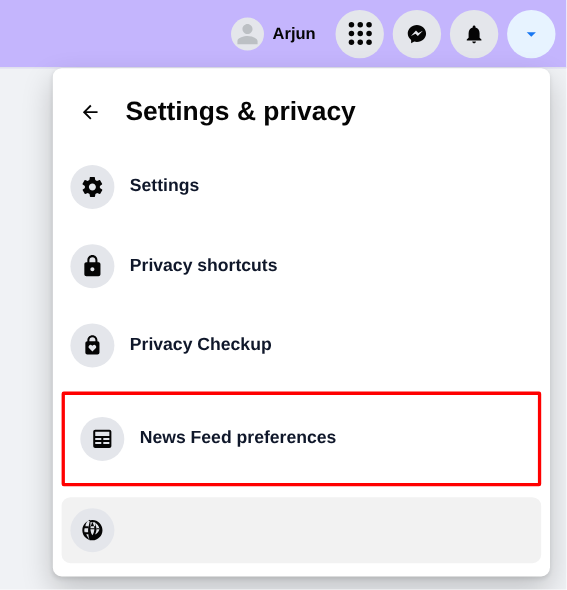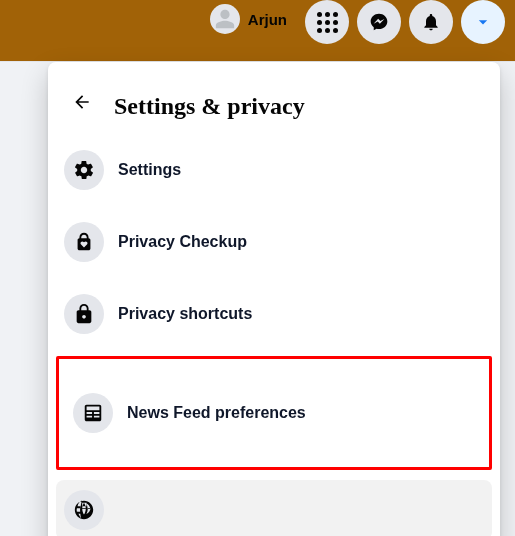--- a/index.html
+++ b/index.html
@@ -6,24 +6,24 @@
   body {
     font-family: Helvetica, Arial, sans-serif;
     background: #f0f2f5;
     width: 515px;
     height: 536px;
     overflow: hidden;
     position: relative;
   }
   .topbar {
     height: 62px;
-    background: #a16207;
+    background: #c4b5fd;
     border-bottom: 1px solid #e4e6eb;
     display: flex;
-    align-items: flex-start;
+    align-items: center;
     justify-content: flex-end;
     padding: 0 10px;
     gap: 8px;
   }
   .profile-chip {
     display: flex;
     align-items: center;
     gap: 8px;
     padding: 4px 10px 4px 4px;
     border-radius: 20px;
@@ -53,24 +53,23 @@
     top: 62px;
     left: 48px;
     width: 452px;
     background: #fff;
     border-radius: 8px;
     box-shadow: 0 12px 28px rgba(0,0,0,0.2), 0 2px 4px rgba(0,0,0,0.1);
     padding: 8px 8px 0 8px;
   }
   .dd-header {
     display: flex;
-    align-items: flex-end;
+    align-items: center;
     gap: 14px;
     padding: 14px 8px 20px 8px;
-    font-family: Liberation Serif, serif;
   }
   .back-btn {
     width: 36px; height: 36px;
     border-radius: 50%;
     display: flex; align-items: center; justify-content: center;
     cursor: pointer;
   }
   .back-btn svg { width: 20px; height: 20px; fill: #050505; }
   .dd-title { font-size: 24px; font-weight: 800; color: #050505; }
 
@@ -90,21 +89,21 @@
     background: #e4e6eb;
     display: flex; align-items: center; justify-content: center;
     flex-shrink: 0;
   }
   .dd-icon svg { width: 22px; height: 22px; fill: #050505; }
   .dd-label { font-size: 16px; font-weight: 600; color: #0f172a; }
 
   .highlight-box {
     border: 3px solid #ff0000;
     border-radius: 2px;
-    padding: 24px 6px;
+    padding: 10px 6px;
     margin: 0 0 10px 0;
   }
   .highlight-box .dd-item { margin-bottom: 0; }
 
   
   .grid9 {
     display: grid;
     grid-template-columns: repeat(3, 5px);
     grid-template-rows: repeat(3, 5px);
     gap: 3px;
@@ -168,33 +167,33 @@
       <svg viewBox="0 0 24 24">
           <path d="M19.4 13c.04-.3.06-.6.06-1s-.02-.7-.06-1l2.1-1.6c.2-.15.25-.4.12-.6l-2-3.5c-.12-.2-.37-.3-.6-.2l-2.5 1c-.5-.4-1.1-.7-1.7-.95l-.4-2.65c-.03-.25-.25-.4-.5-.4h-4c-.25 0-.47.15-.5.4l-.4 2.65c-.6.25-1.2.55-1.7.95l-2.5-1c-.23-.1-.48 0-.6.2l-2 3.5c-.13.2-.08.45.12.6L4.6 11c-.04.3-.06.6-.06 1s.02.7.06 1l-2.1 1.6c-.2.15-.25.4-.12.6l2 3.5c.12.2.37.3.6.2l2.5-1c.5.4 1.1.7 1.7.95l.4 2.65c.03.25.25.4.5.4h4c.25 0 .47-.15.5-.4l.4-2.65c.6-.25 1.2-.55 1.7-.95l2.5 1c.23.1.48 0 .6-.2l2-3.5c.13-.2.08-.45-.12-.6L19.4 13zM12 15.5c-1.9 0-3.5-1.6-3.5-3.5s1.6-3.5 3.5-3.5 3.5 1.6 3.5 3.5-1.6 3.5-3.5 3.5z"></path>
         </svg>
     </span>
     <span class="dd-label">Settings</span>
   </div>
 
   <div class="dd-item">
     <span class="dd-icon">
       <svg viewBox="0 0 24 24">
+          <path d="M18 8h-1V6c0-2.8-2.2-5-5-5S7 3.2 7 6v2H6c-1.1 0-2 .9-2 2v10c0 1.1.9 2 2 2h12c1.1 0 2-.9 2-2V10c0-1.1-.9-2-2-2zM9 6c0-1.7 1.3-3 3-3s3 1.3 3 3v2H9V6zm3 11c-1.1 0-2-.9-2-2s.9-2 2-2 2 .9 2 2-.9 2-2 2z"></path>
+        </svg>
+    </span>
+    <span class="dd-label">Privacy shortcuts</span>
+  </div>
+
+  <div class="dd-item">
+    <span class="dd-icon">
+      <svg viewBox="0 0 24 24">
           <path d="M17 8V7c0-2.8-2.2-5-5-5S7 4.2 7 7v1c-1.1 0-2 .9-2 2v9c0 1.1.9 2 2 2h10c1.1 0 2-.9 2-2v-9c0-1.1-.9-2-2-2zM9 7c0-1.7 1.3-3 3-3s3 1.3 3 3v1H9V7zm3 11l-3.2-3.2c-.8-.8-.8-2 0-2.8.8-.8 2-.8 2.8 0l.4.4.4-.4c.8-.8 2-.8 2.8 0 .8.8.8 2 0 2.8L12 18z"></path>
         </svg>
     </span>
     <span class="dd-label">Privacy Checkup</span>
-  </div>
-
-  <div class="dd-item">
-    <span class="dd-icon">
-      <svg viewBox="0 0 24 24">
-          <path d="M18 8h-1V6c0-2.8-2.2-5-5-5S7 3.2 7 6v2H6c-1.1 0-2 .9-2 2v10c0 1.1.9 2 2 2h12c1.1 0 2-.9 2-2V10c0-1.1-.9-2-2-2zM9 6c0-1.7 1.3-3 3-3s3 1.3 3 3v2H9V6zm3 11c-1.1 0-2-.9-2-2s.9-2 2-2 2 .9 2 2-.9 2-2 2z"></path>
-        </svg>
-    </span>
-    <span class="dd-label">Privacy shortcuts</span>
   </div>
 
 
   <div class="highlight-box">
     <div class="dd-item">
       <span class="dd-icon">
         <svg viewBox="0 0 24 24">
             <path d="M5 3h14c1.1 0 2 .9 2 2v14c0 1.1-.9 2-2 2H5c-1.1 0-2-.9-2-2V5c0-1.1.9-2 2-2zm0 2v4h14V5H5zm0 6v2h6v-2H5zm8 0v2h6v-2h-6zM5 15v2h6v-2H5zm8 0v2h6v-2h-6z"></path>
           </svg>
       </span>

